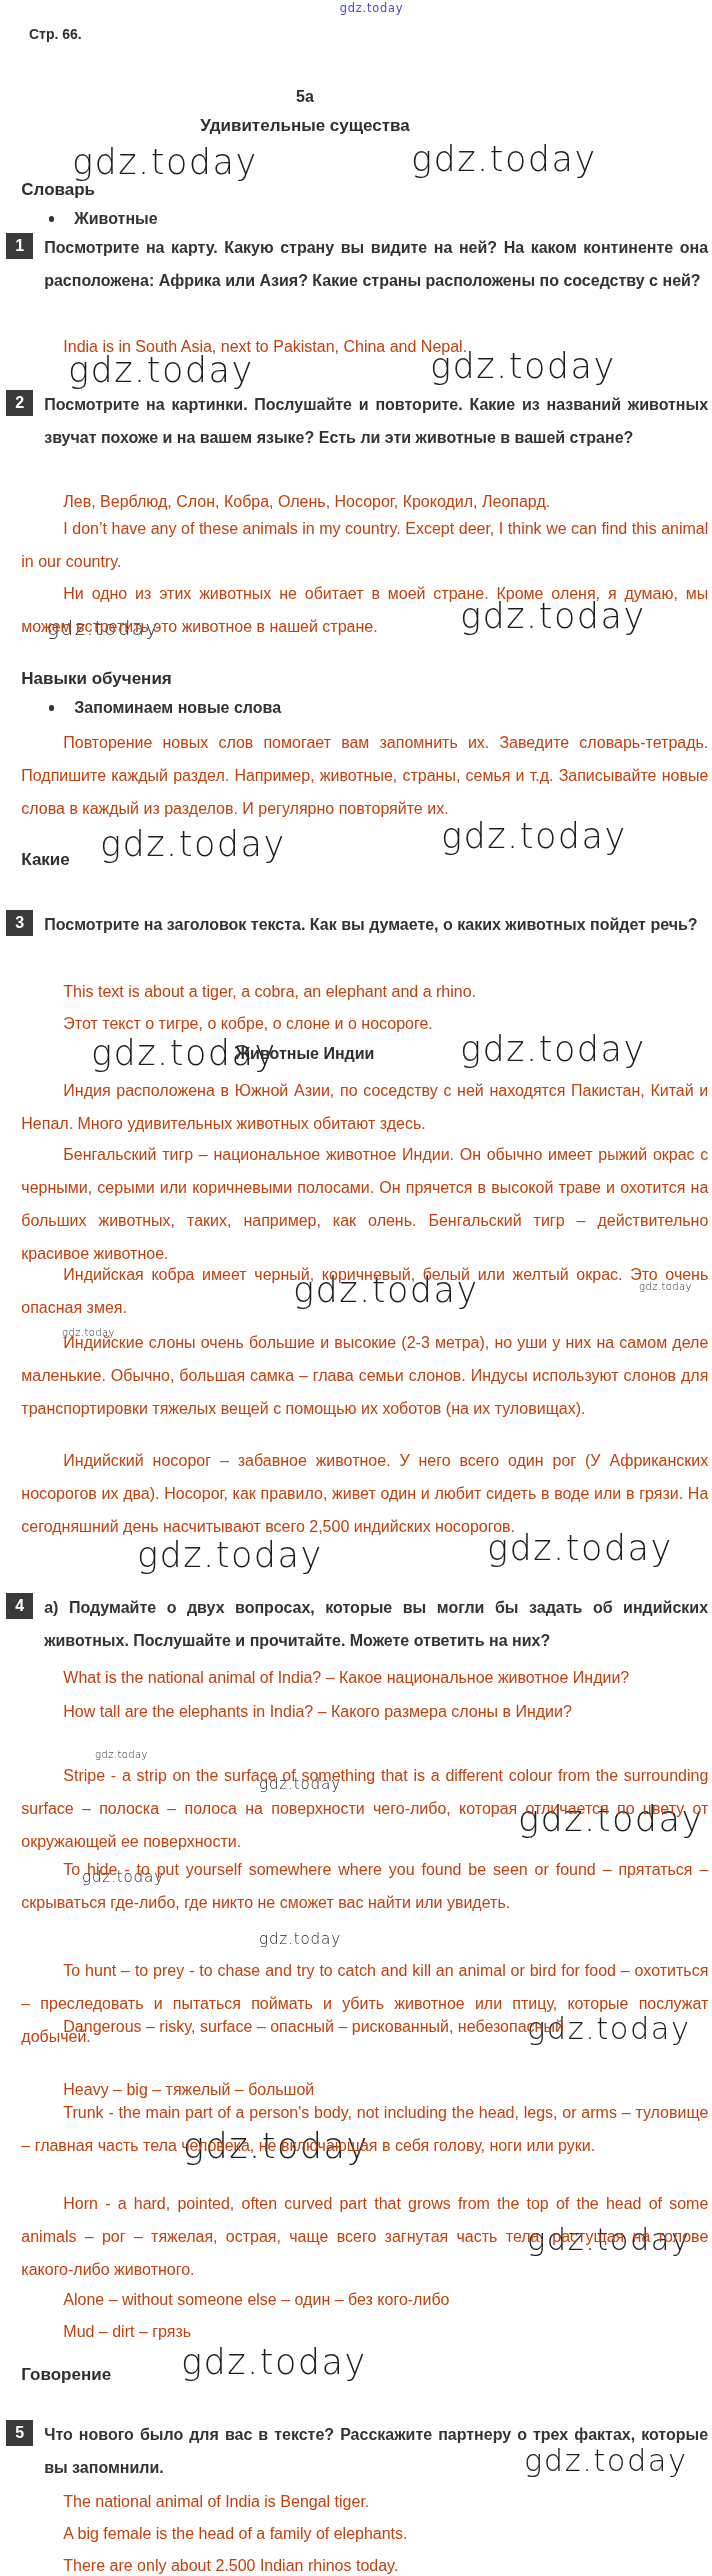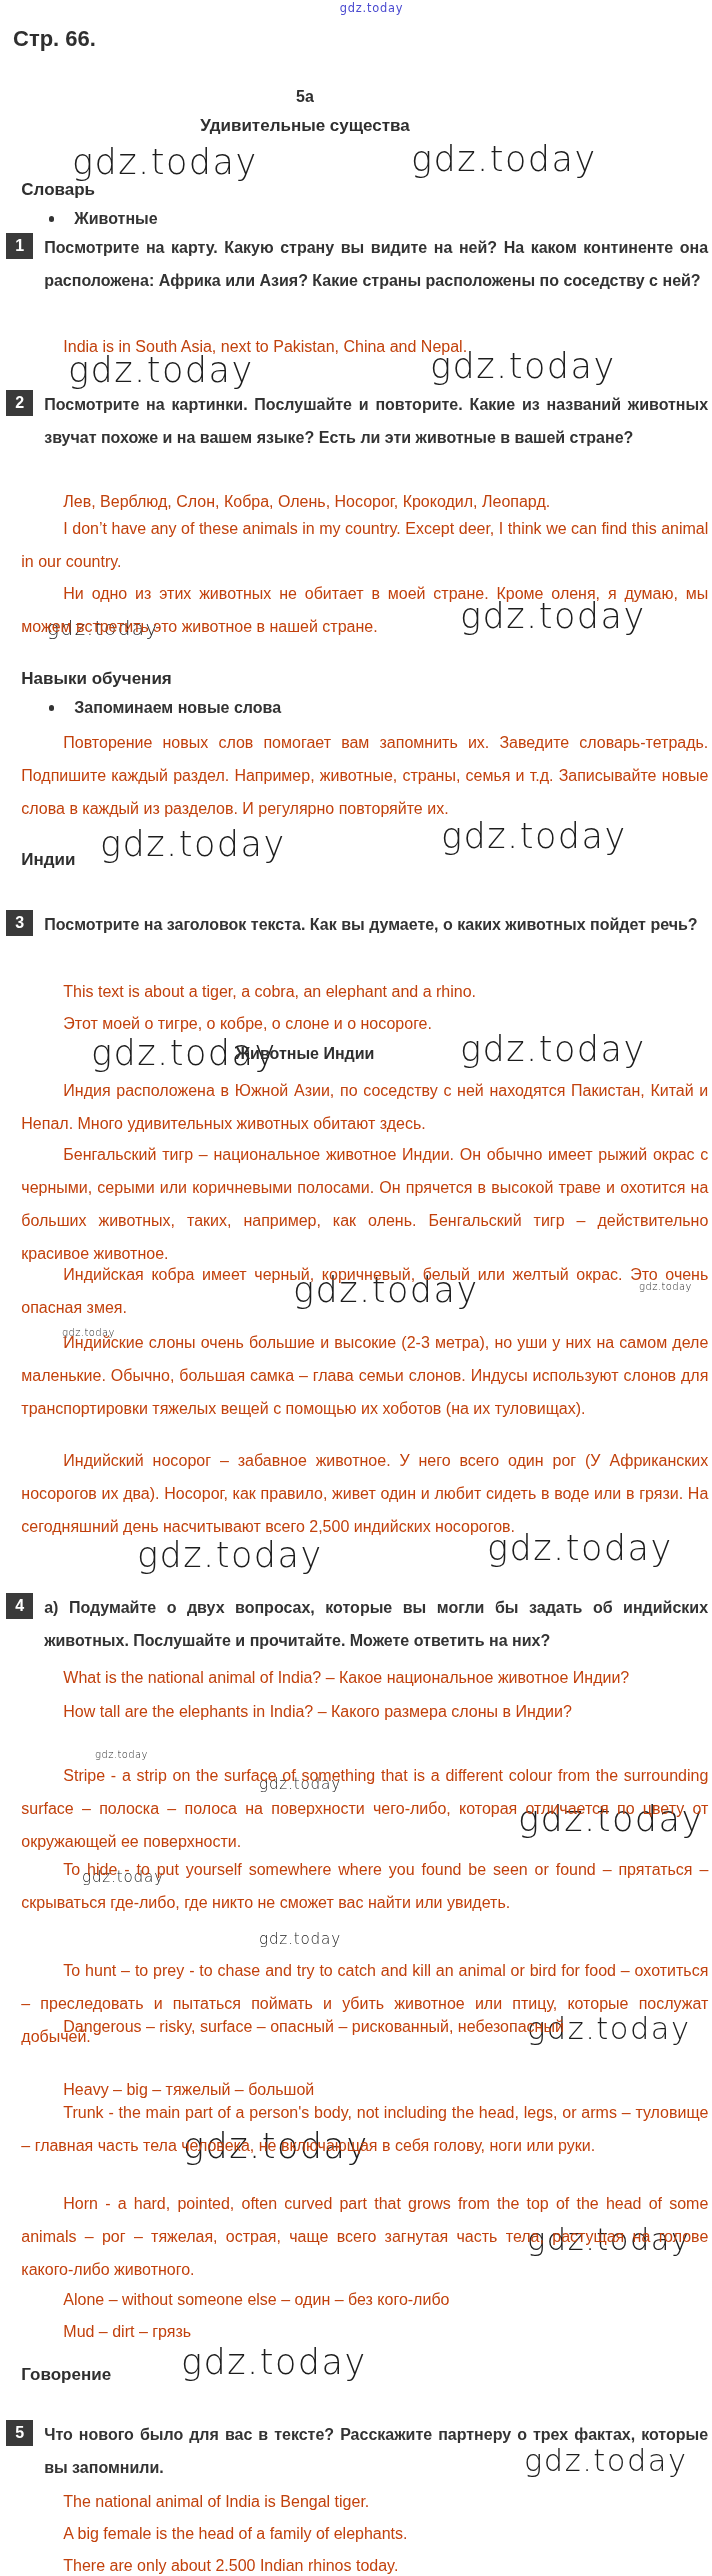--- a/index.html
+++ b/index.html
@@ -75,21 +75,21 @@
   <span class="wm wm-sm abs" style="left:244px;top:1777px">gdz.today</span>
   <span class="wm wm-xl abs" style="left:503px;top:1802px">gdz.today</span>
   <span class="wm wm-sm abs" style="left:67px;top:1870px">gdz.today</span>
   <span class="wm wm-sm abs" style="left:244px;top:1932px">gdz.today</span>
   <span class="wm wm-lg abs" style="left:512px;top:2014px">gdz.today</span>
   <span class="wm wm-xl abs" style="left:168px;top:2129px">gdz.today</span>
   <span class="wm wm-lg abs" style="left:512px;top:2225px">gdz.today</span>
   <span class="wm wm-xl abs" style="left:166px;top:2345px">gdz.today</span>
   <span class="wm wm-lg abs" style="left:509px;top:2446px">gdz.today</span>
 
-  <div class="abs h-bold" style="left:13px;top:26px;font-size:22px">Стр. 66.</div>
+  <div class="abs h-bold" style="left:29px;top:26px;font-size:14px">Стр. 66.</div>
   <div class="abs h-bold h-center" style="top:88px;font-size:16px">5a</div>
   <div class="abs h-bold h-center" style="top:116px">Удивительные существа</div>
 
   <div class="abs h-bold" style="left:21.3px;top:180px">Словарь</div>
   <div class="abs bullet-item" style="left:49px;top:210px">
     <span class="dot"></span>
     <span>Животные</span>
   </div>
 
   <div class="abs task" style="top:231px">
@@ -106,28 +106,28 @@
   <div class="abs ans" style="top:512px">I don’t have any of these animals in my country. Except deer, I think we can find this animal in our country.</div>
   <div class="abs ans" style="top:577px">Ни одно из этих животных не обитает в моей стране. Кроме оленя, я думаю, мы можем встретить это животное в нашей стране.</div>
 
   <div class="abs h-bold" style="left:21.3px;top:669px">Навыки обучения</div>
   <div class="abs bullet-item" style="left:49px;top:699px">
     <span class="dot"></span>
     <span>Запоминаем новые слова</span>
   </div>
   <div class="abs ans" style="top:726px">Повторение новых слов помогает вам запомнить их. Заведите словарь-тетрадь. Подпишите каждый раздел. Например, животные, страны, семья и т.д. Записывайте новые слова в каждый из разделов. И регулярно повторяйте их.</div>
 
-  <div class="abs h-bold" style="left:21.3px;top:850px">Индии</div>
+  <div class="abs h-bold" style="left:21.3px;top:850px">Какие</div>
 
   <div class="abs task" style="top:908px">
     <div class="num">3</div>
     <div class="task-text">Посмотрите на заголовок текста. Как вы думаете, о каких животных пойдет речь?</div>
   </div>
   <div class="abs ans" style="top:975px">This text is about a tiger, a cobra, an elephant and a rhino.</div>
-  <div class="abs ans" style="top:1007px">Этот моей о тигре, о кобре, о слоне и о носороге.</div>
+  <div class="abs ans" style="top:1007px">Этот текст о тигре, о кобре, о слоне и о носороге.</div>
 
   <div class="abs h-bold h-center" style="top:1045px;font-size:16px">Животные Индии</div>
   <div class="abs ans" style="top:1074px">Индия расположена в Южной Азии, по соседству с ней находятся Пакистан, Китай и Непал. Много удивительных животных обитают здесь.</div>
   <div class="abs ans" style="top:1138px">Бенгальский тигр – национальное животное Индии. Он обычно имеет рыжий окрас с черными, серыми или коричневыми полосами. Он прячется в высокой траве и охотится на больших животных, таких, например, как олень. Бенгальский тигр – действительно красивое животное.</div>
   <div class="abs ans" style="top:1258px">Индийская кобра имеет черный, коричневый, белый или желтый окрас. Это очень опасная змея.</div>
   <div class="abs ans" style="top:1326px">Индийские слоны очень большие и высокие (2-3 метра), но уши у них на самом деле маленькие. Обычно, большая самка – глава семьи слонов. Индусы используют слонов для транспортировки тяжелых вещей с помощью их хоботов (на их туловищах).</div>
   <div class="abs ans" style="top:1444px">Индийский носорог – забавное животное. У него всего один рог (У Африканских носорогов их два). Носорог, как правило, живет один и любит сидеть в воде или в грязи. На сегодняшний день насчитывают всего 2,500 индийских носорогов.</div>
 
   <div class="abs task" style="top:1591px">
     <div class="num">4</div>

